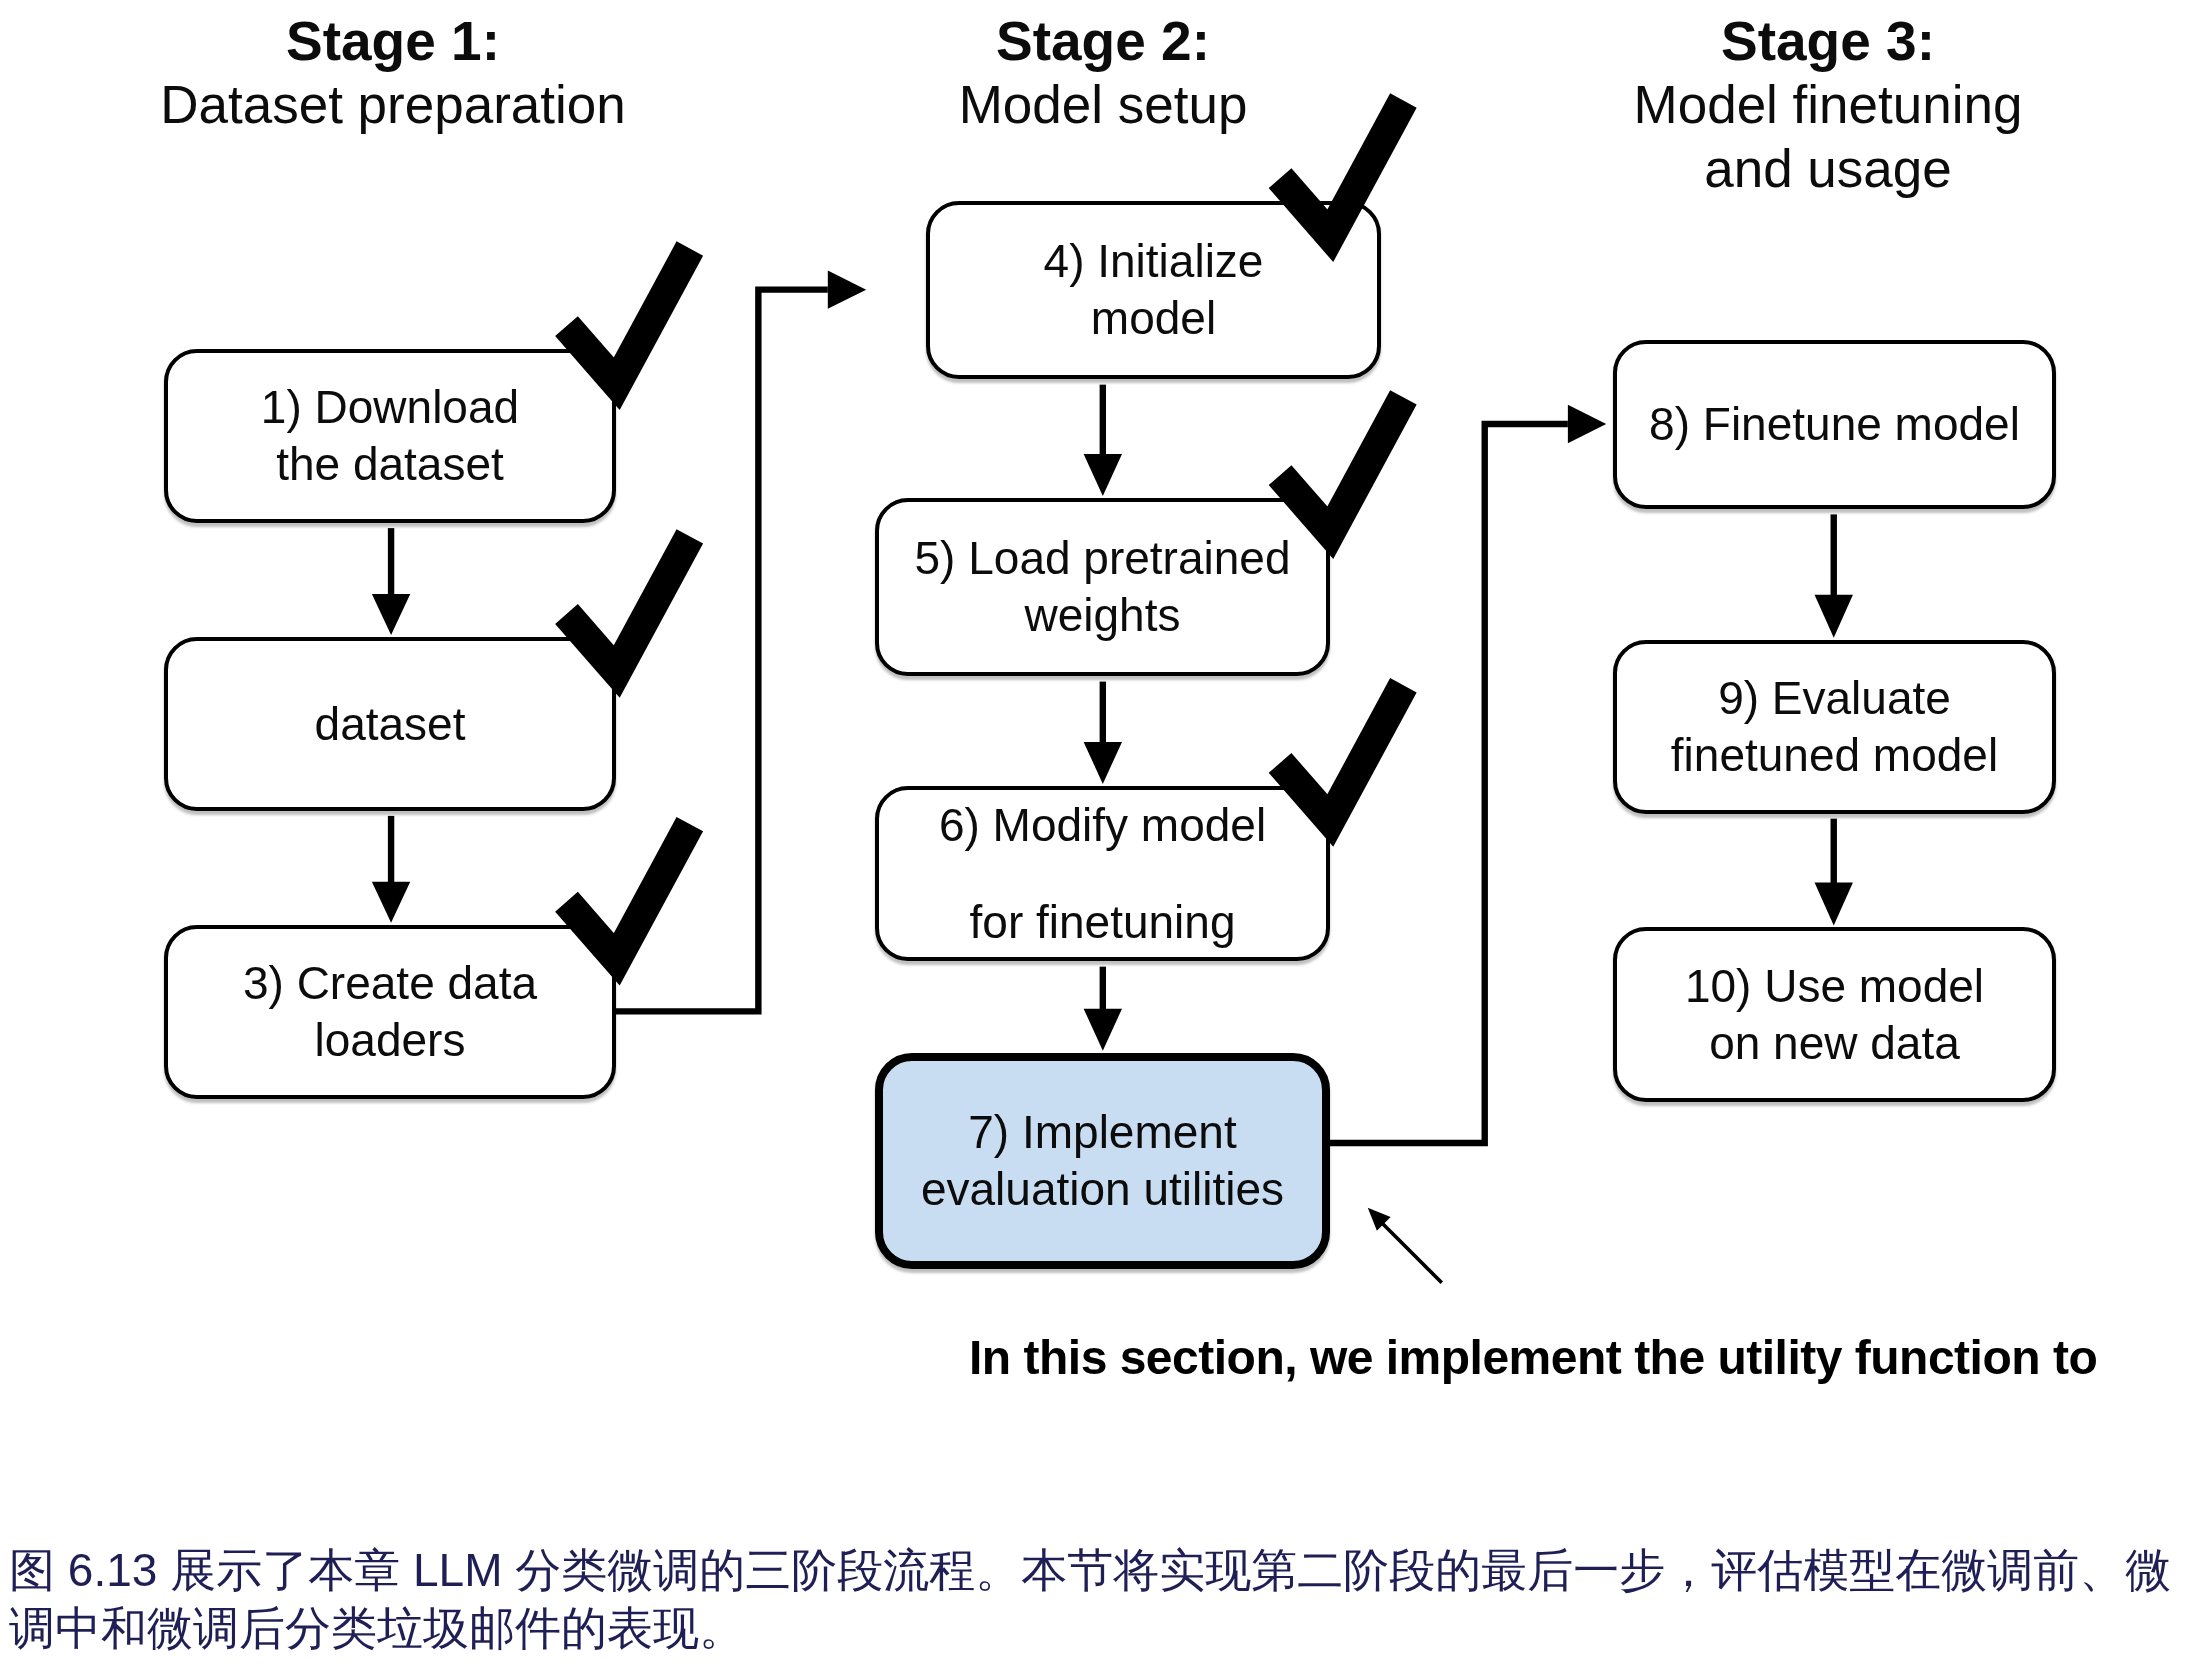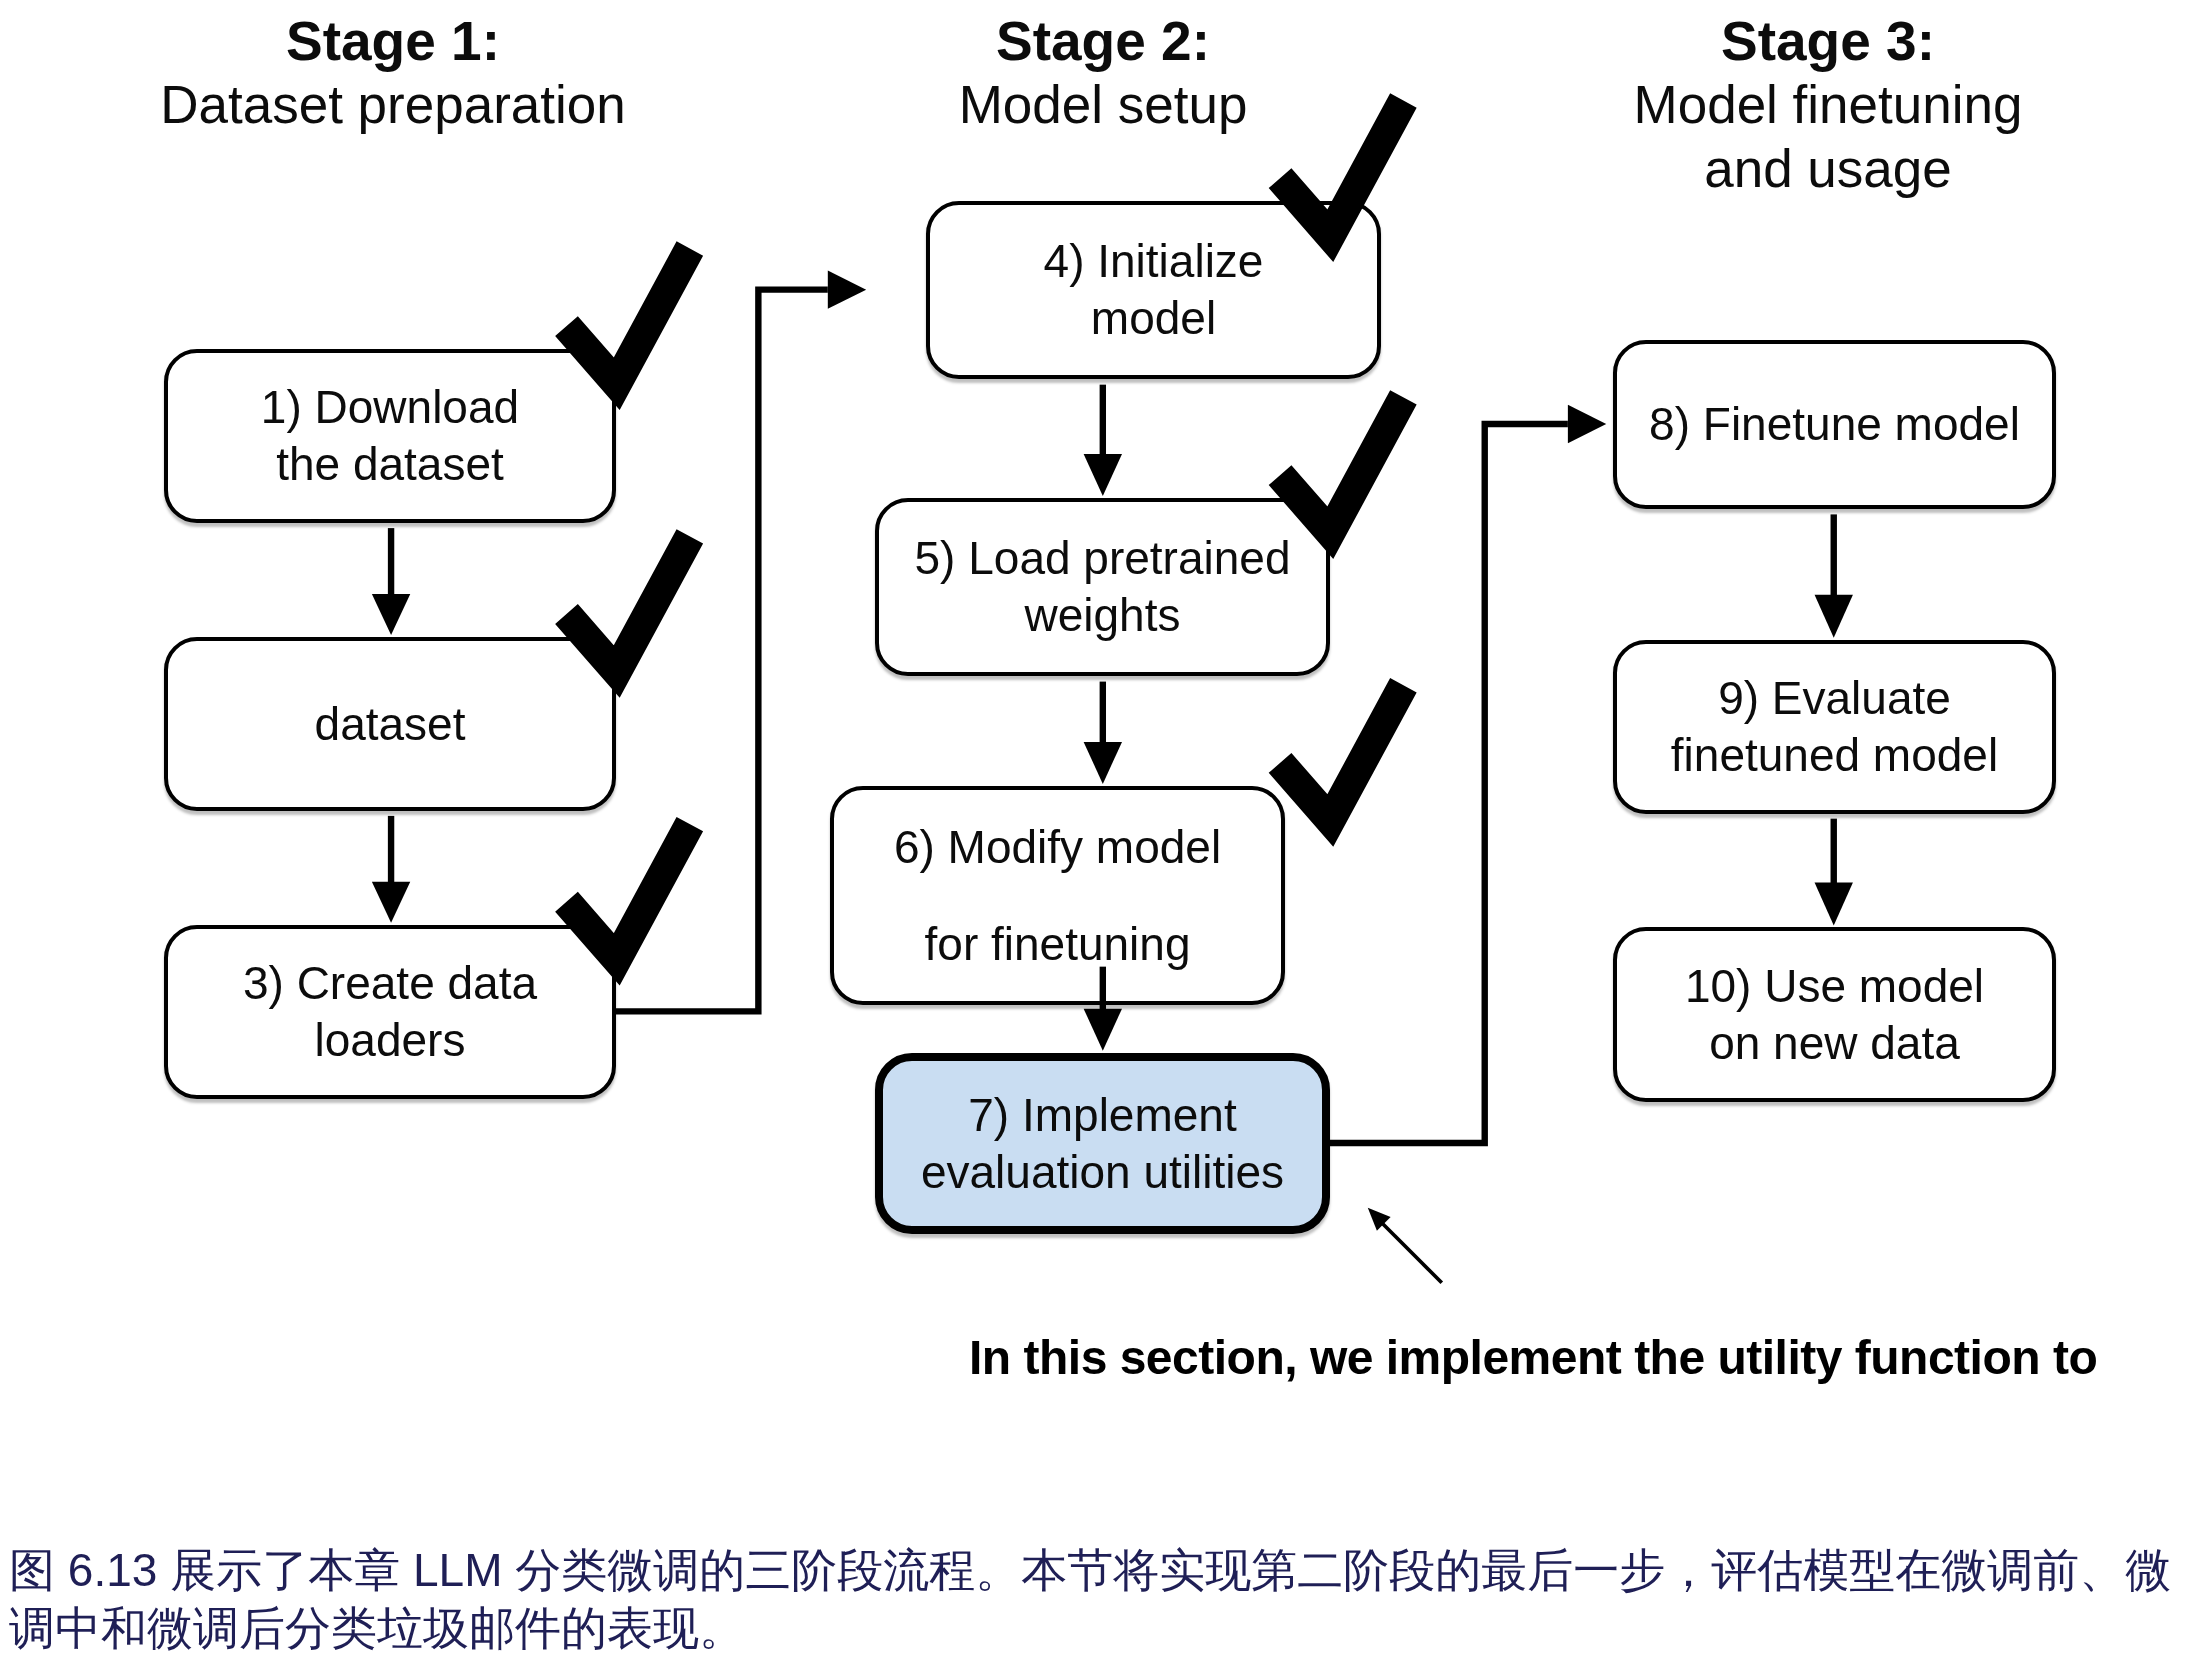--- a/index.html
+++ b/index.html
@@ -102,25 +102,25 @@
   </div>
 
   <div class="box" style="left:926px;top:201px;width:455px;height:178px;">
     <div>4) Initialize</div>
     <div>model</div>
   </div>
   <div class="box" style="left:875px;top:498px;width:455px;height:178px;">
     <div>5) Load pretrained</div>
     <div>weights</div>
   </div>
-  <div class="box" style="left:830px;top:786px;width:455px;height:219px;gap:40px;">
+  <div class="box" style="left:875px;top:786px;width:455px;height:175px;gap:40px;">
     <div>6) Modify model</div>
     <div>for finetuning</div>
   </div>
-  <div class="box highlight" style="left:875px;top:1053px;width:455px;height:181px;">
+  <div class="box highlight" style="left:875px;top:1053px;width:455px;height:216px;">
     <div>7) Implement</div>
     <div>evaluation utilities</div>
   </div>
 
   <div class="box" style="left:1613px;top:340px;width:443px;height:169px;">
     <div>8) Finetune model</div>
     <div></div>
   </div>
   <div class="box" style="left:1613px;top:640px;width:443px;height:174px;">
     <div>9) Evaluate</div>

